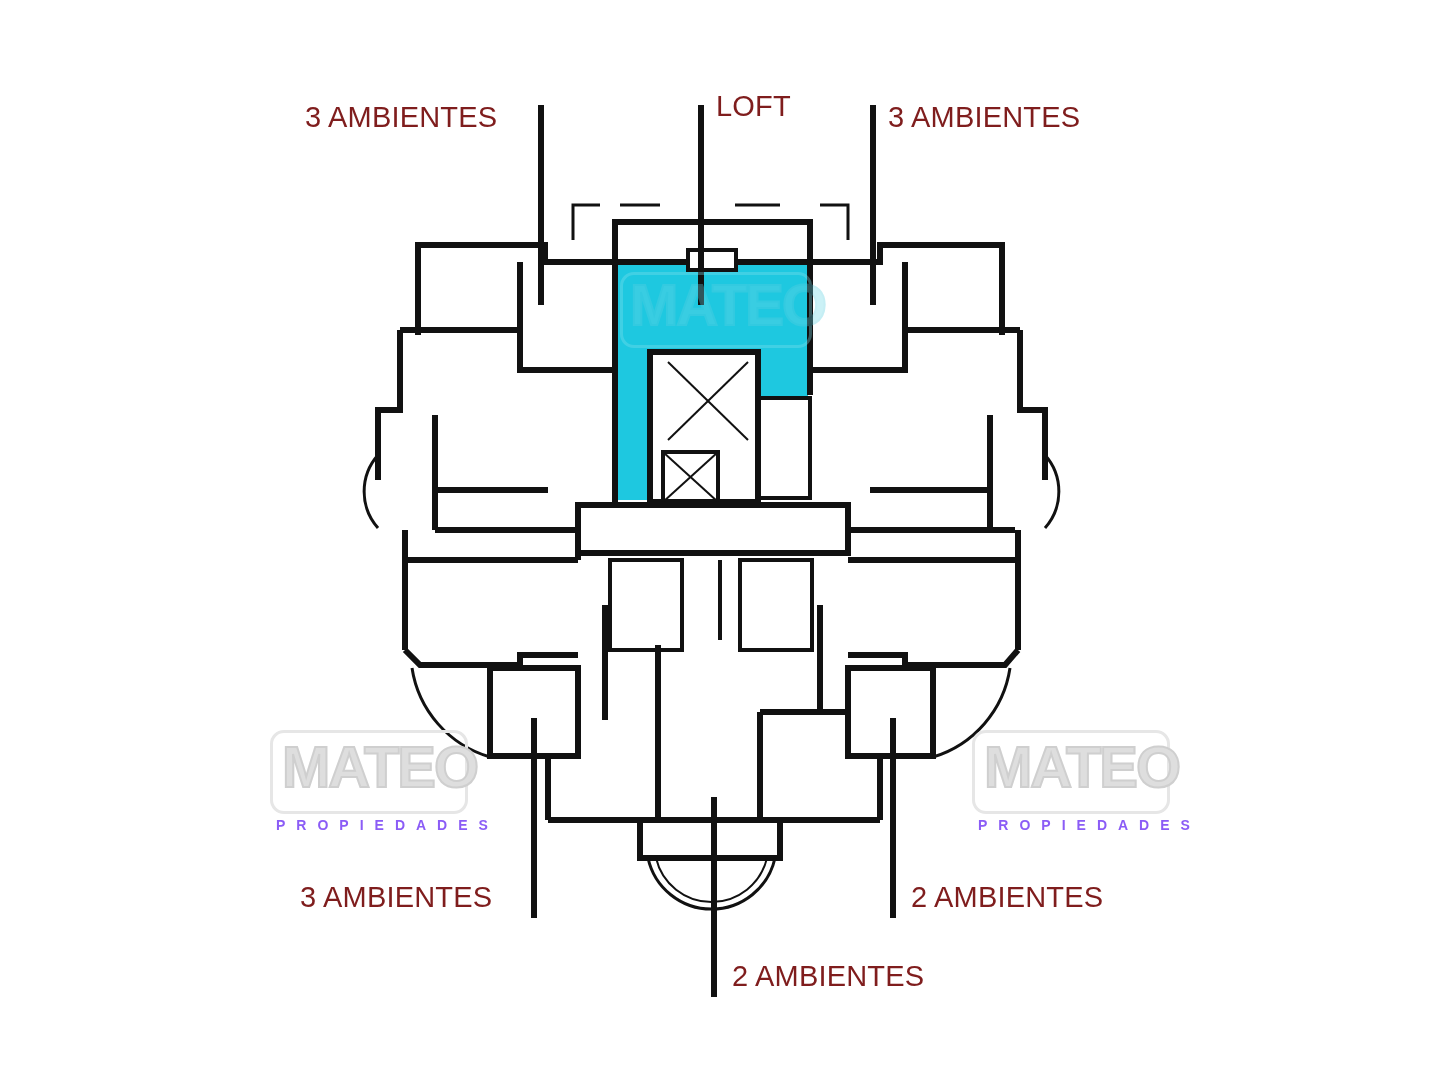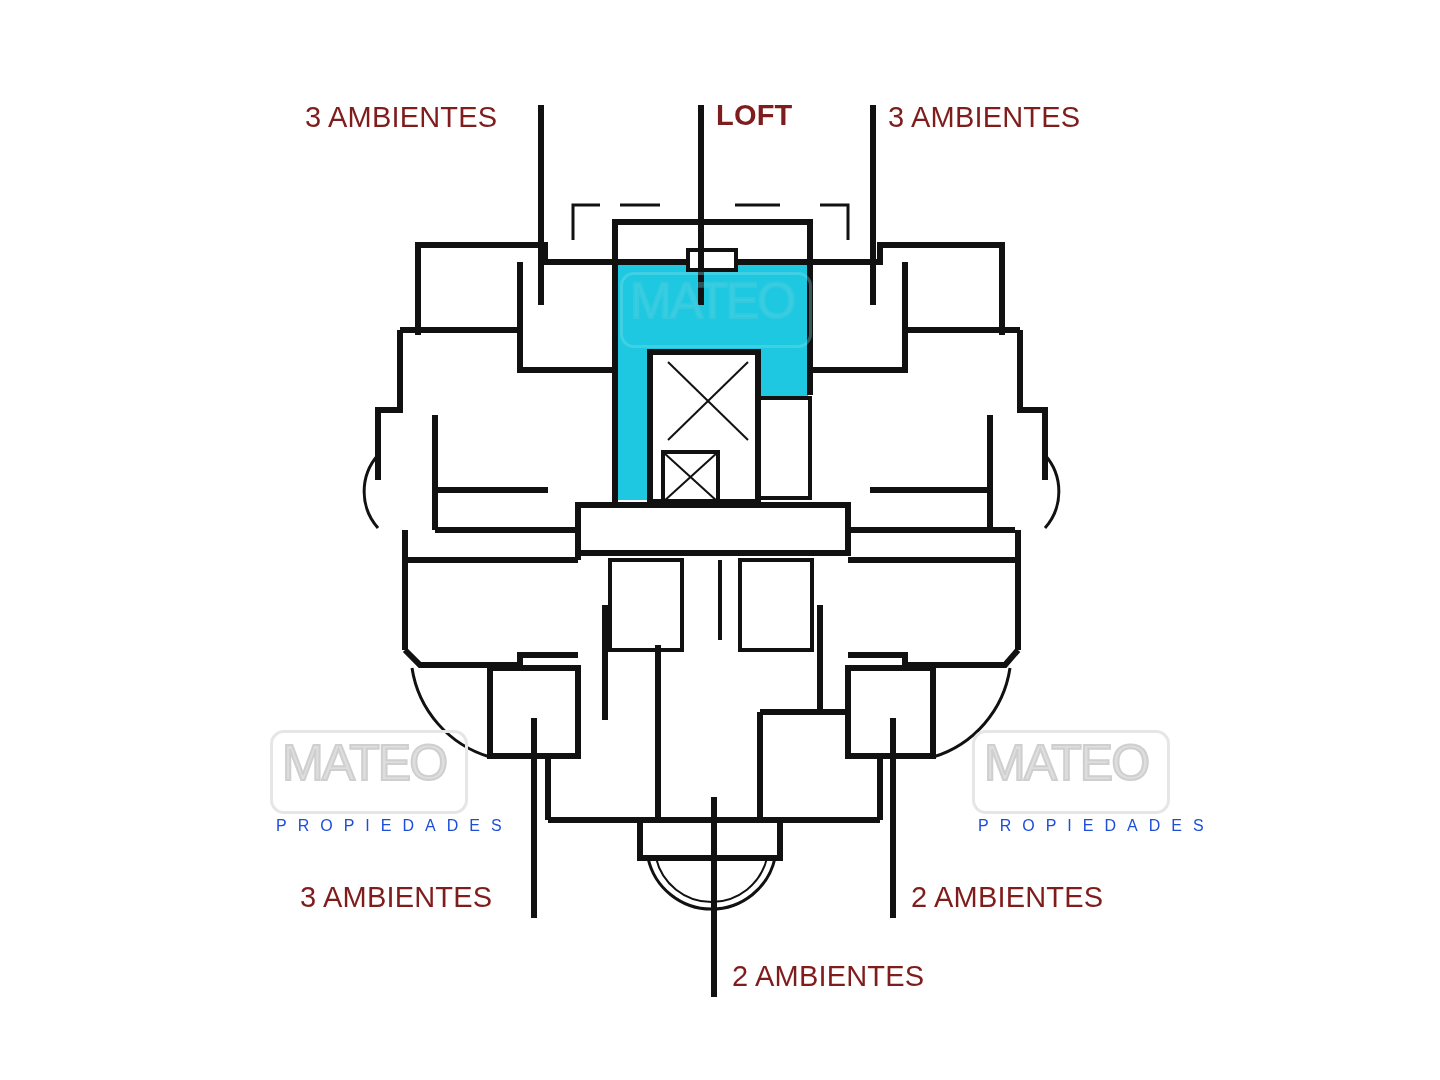--- a/index.html
+++ b/index.html
@@ -1,22 +1,22 @@
 <!DOCTYPE html>
 <html><head>
 <meta charset="utf-8">
 <style>
   html, body { margin:0; padding:0; background:#ffffff; }
   body { width:1440px; height:1080px; position:relative; overflow:hidden; font-family:"Liberation Sans", sans-serif; }
   #plan { position:absolute; left:0; top:0; width:1440px; height:1080px; }
   .unit-label { position:absolute; font-family:"Liberation Sans", sans-serif; font-size:29px; color:#7f1d1d; letter-spacing:0.2px; white-space:nowrap; line-height:1; }
   .wm { position:absolute; }
   .wm-box { position:absolute; border:3px solid #e6e6e6; border-radius:14px; }
-  .wm-text { position:absolute; font-family:"Liberation Sans", sans-serif; font-weight:normal; font-size:50px; color:#dedede; -webkit-text-stroke:2px #cfcfcf; letter-spacing:-2px; line-height:1; }
-  .wm-sub { position:absolute; font-family:"Liberation Sans", sans-serif; font-size:16px; color:#1d4ed8; letter-spacing:11px; line-height:1; }
+  .wm-text { position:absolute; font-family:"Liberation Sans", sans-serif; font-weight:bold; font-size:58px; color:#dedede; -webkit-text-stroke:2px #cfcfcf; letter-spacing:-2px; line-height:1; }
+  .wm-sub { position:absolute; font-family:"Liberation Sans", sans-serif; font-size:14px; color:#8b5cf6; letter-spacing:11px; line-height:1;font-weight:bold; }
 </style>
 </head>
 <body>
 
 <svg id="plan" viewBox="0 0 1440 1080" xmlns="http://www.w3.org/2000/svg">
 
   <polygon points="617,262 808,262 808,398 758,398 758,352 650,352 650,500 617,500" fill="#1ec8e0"></polygon>
 
   <g fill="none" stroke="#111" stroke-width="6" stroke-linejoin="miter">
 
@@ -111,17 +111,17 @@
   <div class="wm-box" style="left:0;top:0;width:192px;height:78px;"></div>
   <div class="wm-text" style="left:12px;top:8px;">MATEO</div>
   <div class="wm-sub" style="left:6px;top:88px;">PROPIEDADES</div>
 </div>
 <div class="wm" style="left:620px;top:272px;width:190px;height:100px;opacity:0.35;">
   <div class="wm-box" style="left:0;top:0;width:186px;height:70px;border-color:#7fe0ee;"></div>
   <div class="wm-text" style="left:10px;top:4px;color:#6cd8e8;-webkit-text-stroke:2px #5ccfe0;">MATEO</div>
 </div>
 
 <div class="unit-label" style="left:305px;top:103px;">3 AMBIENTES</div>
-<div class="unit-label" style="left:716px;top:101px;font-weight:bold;">LOFT</div>
+<div class="unit-label" style="left:716px;top:92px;">LOFT</div>
 <div class="unit-label" style="left:888px;top:103px;">3 AMBIENTES</div>
 <div class="unit-label" style="left:300px;top:883px;">3 AMBIENTES</div>
 <div class="unit-label" style="left:911px;top:883px;">2 AMBIENTES</div>
 <div class="unit-label" style="left:732px;top:962px;">2 AMBIENTES</div>
 
 </body></html>

